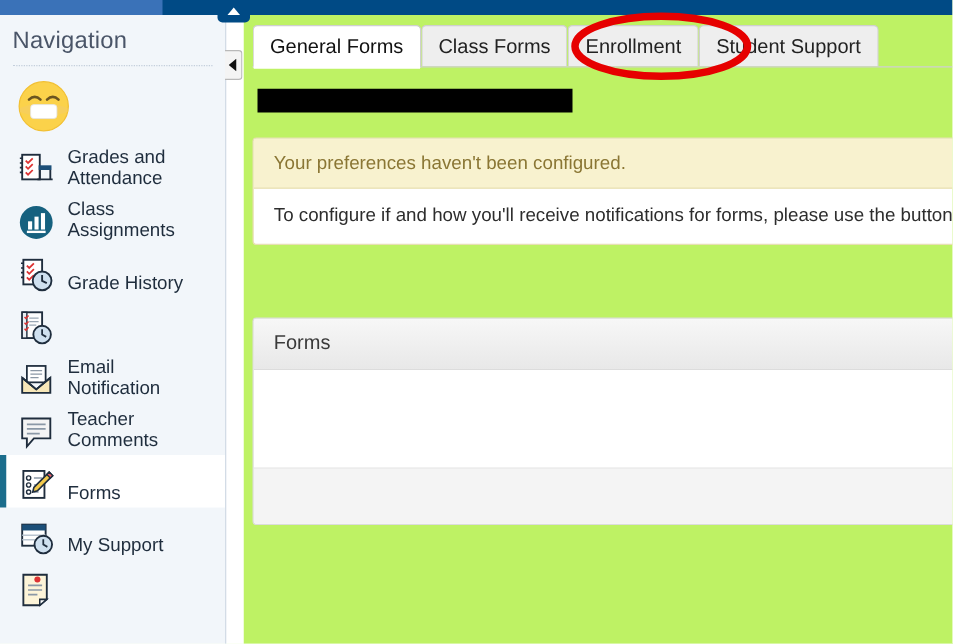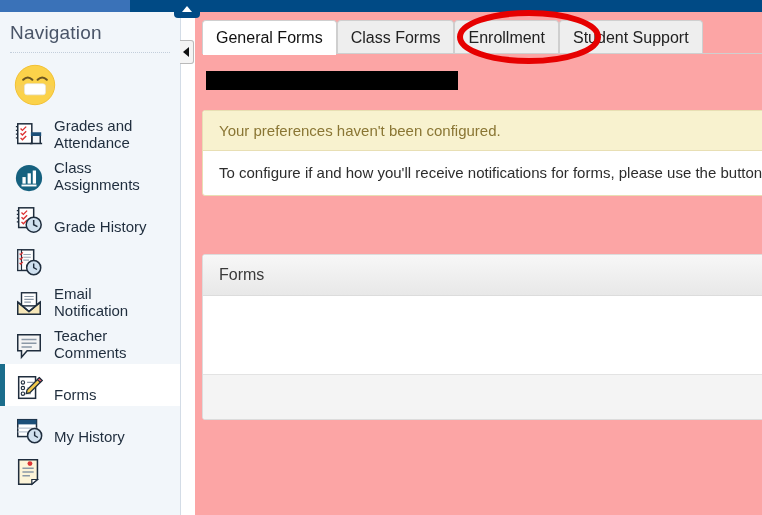--- a/index.html
+++ b/index.html
@@ -51,21 +51,21 @@
     border-radius:0 3px 3px 0; display:flex; align-items:center; justify-content:center;
     cursor:pointer; z-index:6;
   }
   .scrolltop-tab {
     position:absolute; left:174px; top:0px; width:26px; height:18px;
     background:#004a85; border-radius:0 0 4px 4px; z-index:7;
     display:flex; align-items:center; justify-content:center; cursor:pointer;
   }
 
   
-  .main { position:absolute; top:12px; left:195px; right:0; bottom:0; background:#fca5a5; overflow:hidden; }
+  .main { position:absolute; top:12px; left:195px; right:0; bottom:0; background:#bef264; overflow:hidden; }
 
   .tabstrip { position:relative; height:42px; margin-left:7px; }
   .tab {
     position:relative; float:left; height:33px; line-height:33px;
     padding:0 13px; margin-top:8px; font-size:16px; color:#222;
     background:#eeeeee; border:1px solid #cfcfcf; border-bottom:none;
     border-radius:4px 4px 0 0; cursor:pointer; box-sizing:border-box;
   }
   .tab.active { background:#ffffff; color:#111; height:34px; line-height:33px; z-index:3; }
   .tabstrip-underline {
@@ -209,21 +209,21 @@
       </li>
 
       <li class="nav-item">
         <svg class="nav-icon" viewBox="0 0 32 32">
           <rect x="4" y="5" width="20" height="18" fill="#fff" stroke="#1f2d3d" stroke-width="1.6"></rect>
           <rect x="4" y="5" width="20" height="5" fill="#1c4f78"></rect>
           <path d="M4 14 h20 M4 18 h20" stroke="#b9c4cf" stroke-width="1.3"></path>
           <circle cx="22" cy="22" r="7.5" fill="#cfe0ef" stroke="#1f2d3d" stroke-width="1.6"></circle>
           <path d="M22 17.5 v4.5 l3.5 2" stroke="#1f2d3d" stroke-width="1.5" fill="none"></path>
         </svg>
-        <span class="nav-label">My History</span>
+        <span class="nav-label">My Support</span>
       </li>
 
       <li class="nav-item">
         <svg class="nav-icon" viewBox="0 0 32 32">
           <path d="M5 3 H25 V24 L19 29 H5 Z" fill="#fdf4d8" stroke="#1f2d3d" stroke-width="1.6"></path>
           <path d="M19 29 V24 H25 Z" fill="#fff" stroke="#1f2d3d" stroke-width="1.3"></path>
           <path d="M9 12 h12 M9 16 h12 M9 20 h8" stroke="#8b98a6" stroke-width="1.4"></path>
           <circle cx="17" cy="7" r="2.6" fill="#d33"></circle>
         </svg>
       </li>

